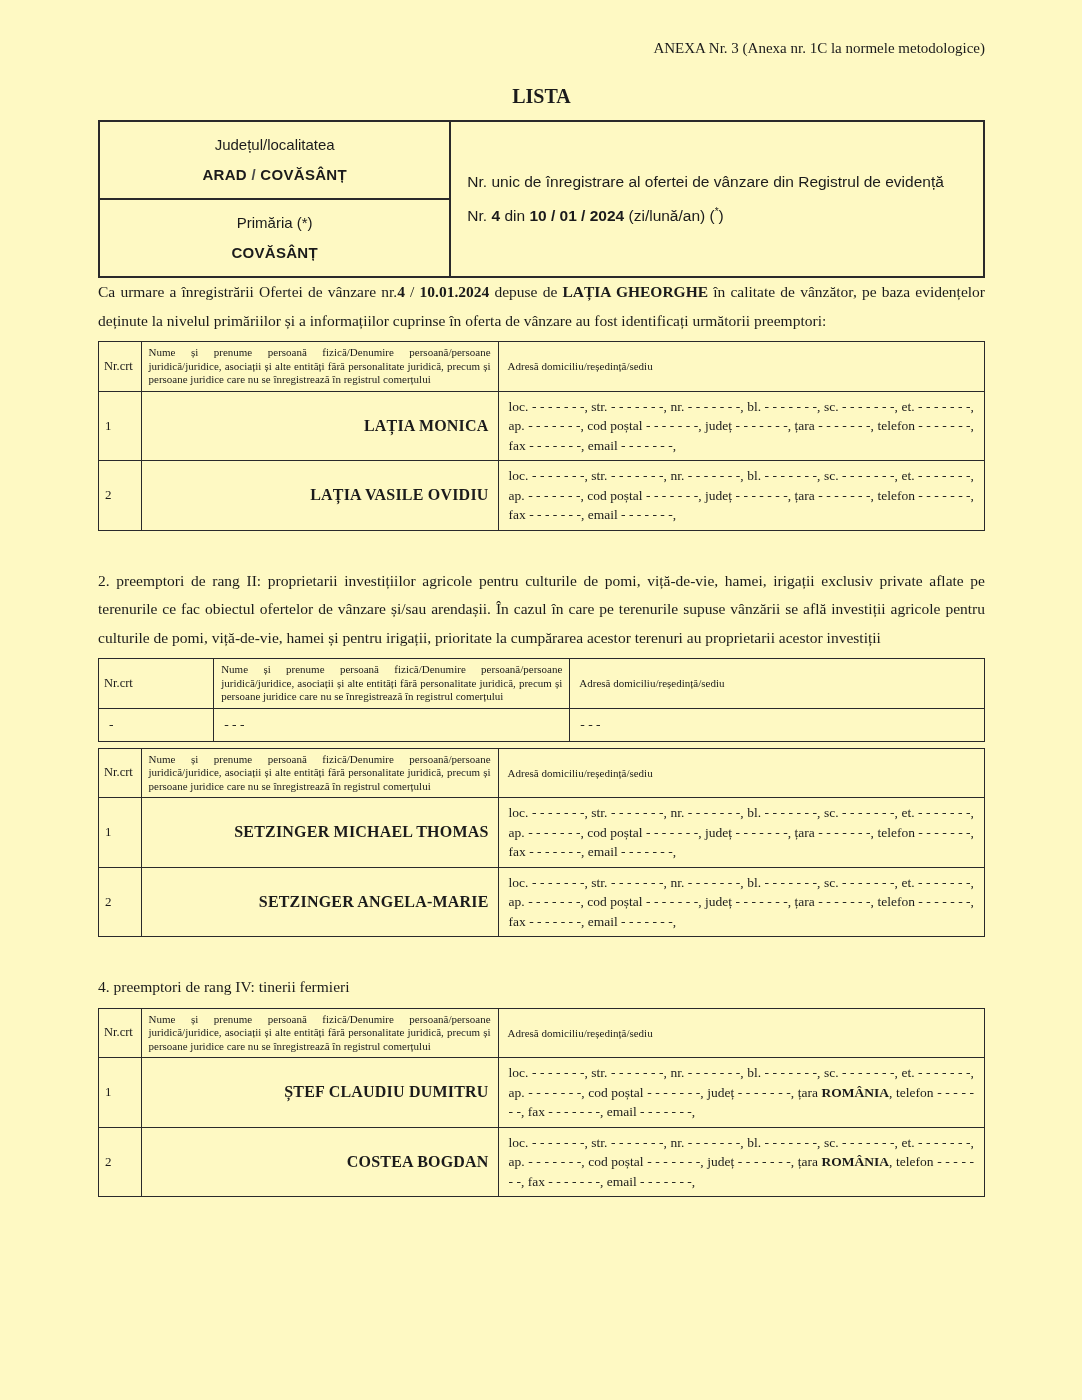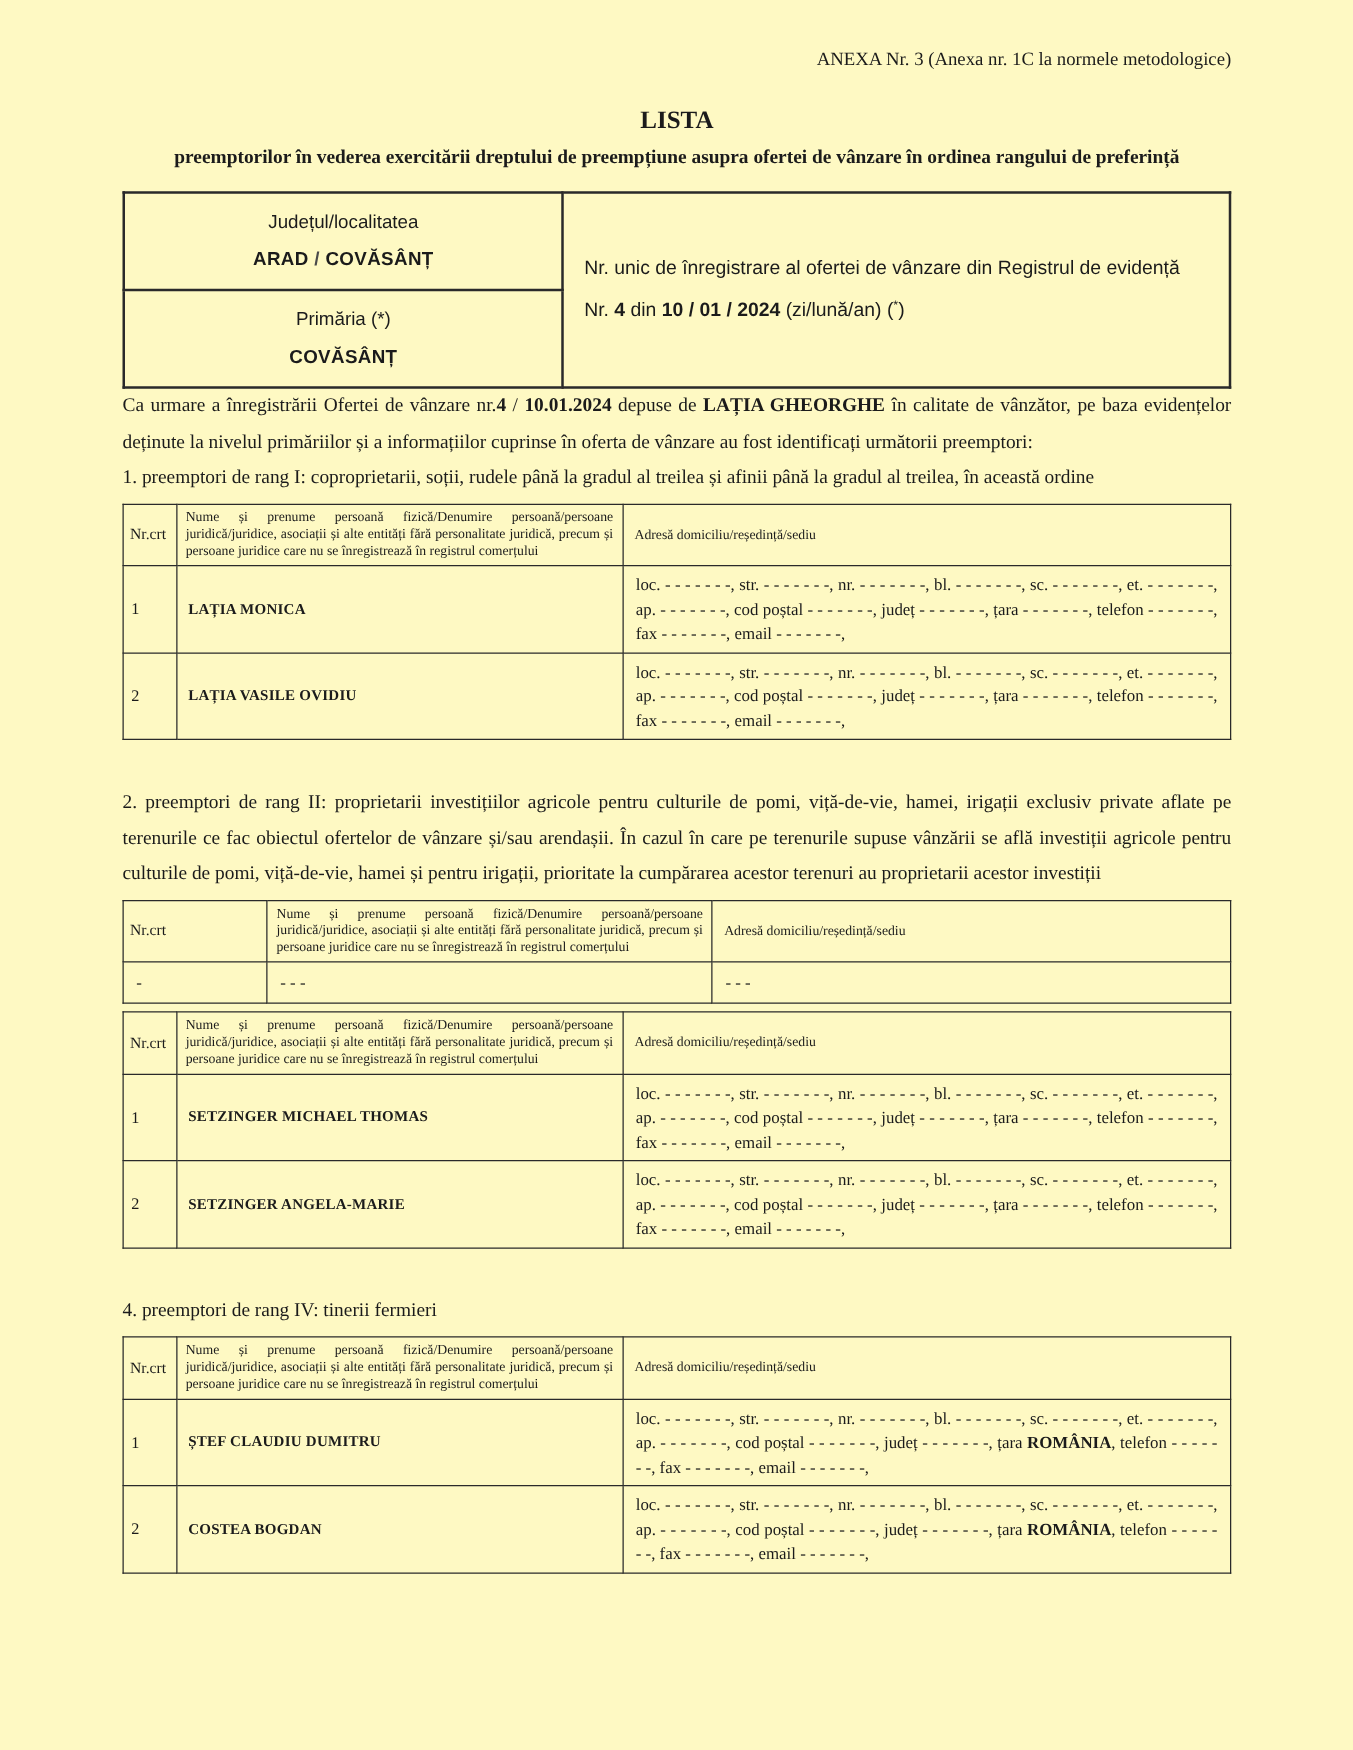--- a/index.html
+++ b/index.html
@@ -61,21 +61,21 @@
   .cell-nr-head { font-size: 12.5px; padding: 4px 5px; }
   .cell-name-head {
     font-size: 11px;
     line-height: 13.5px;
     text-align: justify;
     vertical-align: top;
     padding: 4px 7px;
   }
   .cell-addr-head { font-size: 11px; padding: 4px 9px; }
   .cell-rownr { font-size: 13px; padding: 4px 6px; }
-  .cell-name { font-weight: bold; font-size: 12px; padding: 4px 9px; letter-spacing: 0.2px; }
+  .cell-name { font-weight: bold; font-size: 16px; padding: 4px 9px; letter-spacing: 0.2px; text-align: right; }
   .cell-addr {
     font-size: 13.5px;
     line-height: 19.5px;
     text-align: justify;
     padding: 5px 10px;
   }
   .col-nr-narrow { width: 4.8%; }
   .col-name-std { width: 40.3%; }
   .col-addr-std { width: 54.9%; }
   .col-nr-wide { width: 13%; }
@@ -83,21 +83,20 @@
   .col-addr-mid { width: 46.8%; }
   .dash-row td { font-size: 13.5px; padding: 8px 10px; }
 </style>
 </head>
 <body>
 
 <div class="page">
 
   <div class="line-right anexa-line">ANEXA Nr. 3 (Anexa nr. 1C la normele metodologice)</div>
   <div class="doc-title">LISTA</div>
-  <div class="doc-subtitle">preemptorilor în vederea exercitării dreptului de preempțiune asupra ofertei de vânzare în ordinea rangului de preferință</div>
 
   <table class="info-table">
     <tbody>
         <tr class="row-a">
       <td class="info-cell-left">
         <span class="cell-label">Județul/localitatea</span>
         <span class="cell-value"><span class="b">ARAD</span><span class="slash-sep"> / </span><span class="b">COVĂSÂNȚ</span></span>
       </td>
       <td class="info-cell-right" rowspan="2">
         <div class="registry-label">Nr. unic de înregistrare al ofertei de vânzare din Registrul de evidență</div>
@@ -108,21 +107,20 @@
       <td class="info-cell-left">
         <span class="cell-label">Primăria (*)</span>
         <span class="cell-value b">COVĂSÂNȚ</span>
       </td>
     </tr>
   </tbody>
     </table>
 
   <p class="para intro-para"><span>Ca urmare a înregistrării Ofertei de vânzare nr.</span><span class="b">4</span><span> / </span><span class="b">10.01.2024</span><span> depuse de </span><span class="b">LAȚIA GHEORGHE</span><span> în calitate de vânzător, pe baza evidențelor deținute la nivelul primăriilor și a informațiilor cuprinse în oferta de vânzare au fost identificați următorii preemptori:</span></p>
 
-  <p class="para">1. preemptori de rang I: coproprietarii, soții, rudele până la gradul al treilea și afinii până la gradul al treilea, în această ordine</p>
 
   <table class="doc-table">
     <colgroup>
         <col class="col-nr-narrow">
         <col class="col-name-std">
         <col class="col-addr-std">
       </colgroup>
     <tbody>
         <tr>
       <td class="cell-nr-head">Nr.crt</td>

